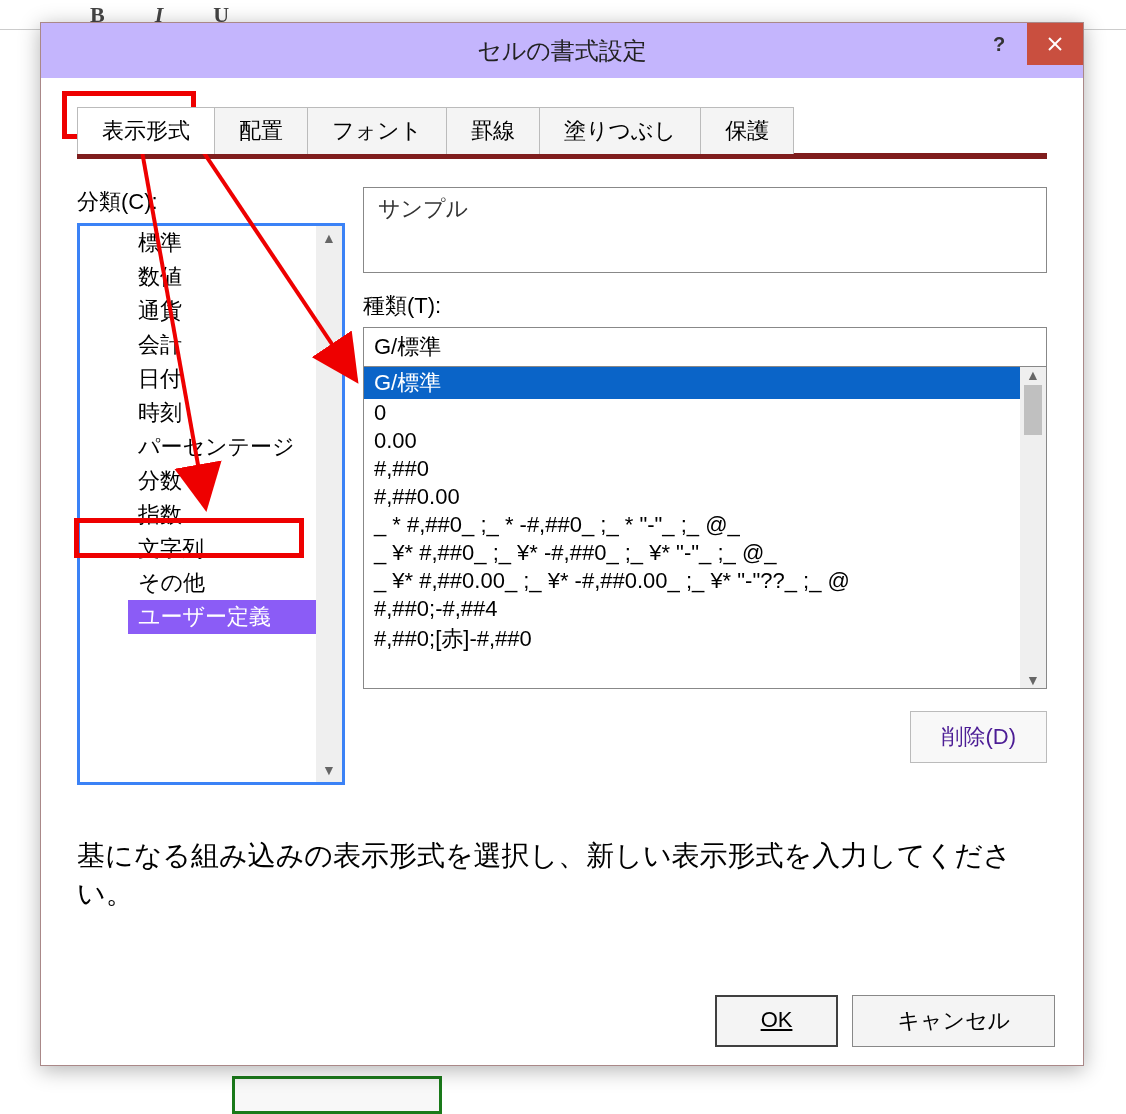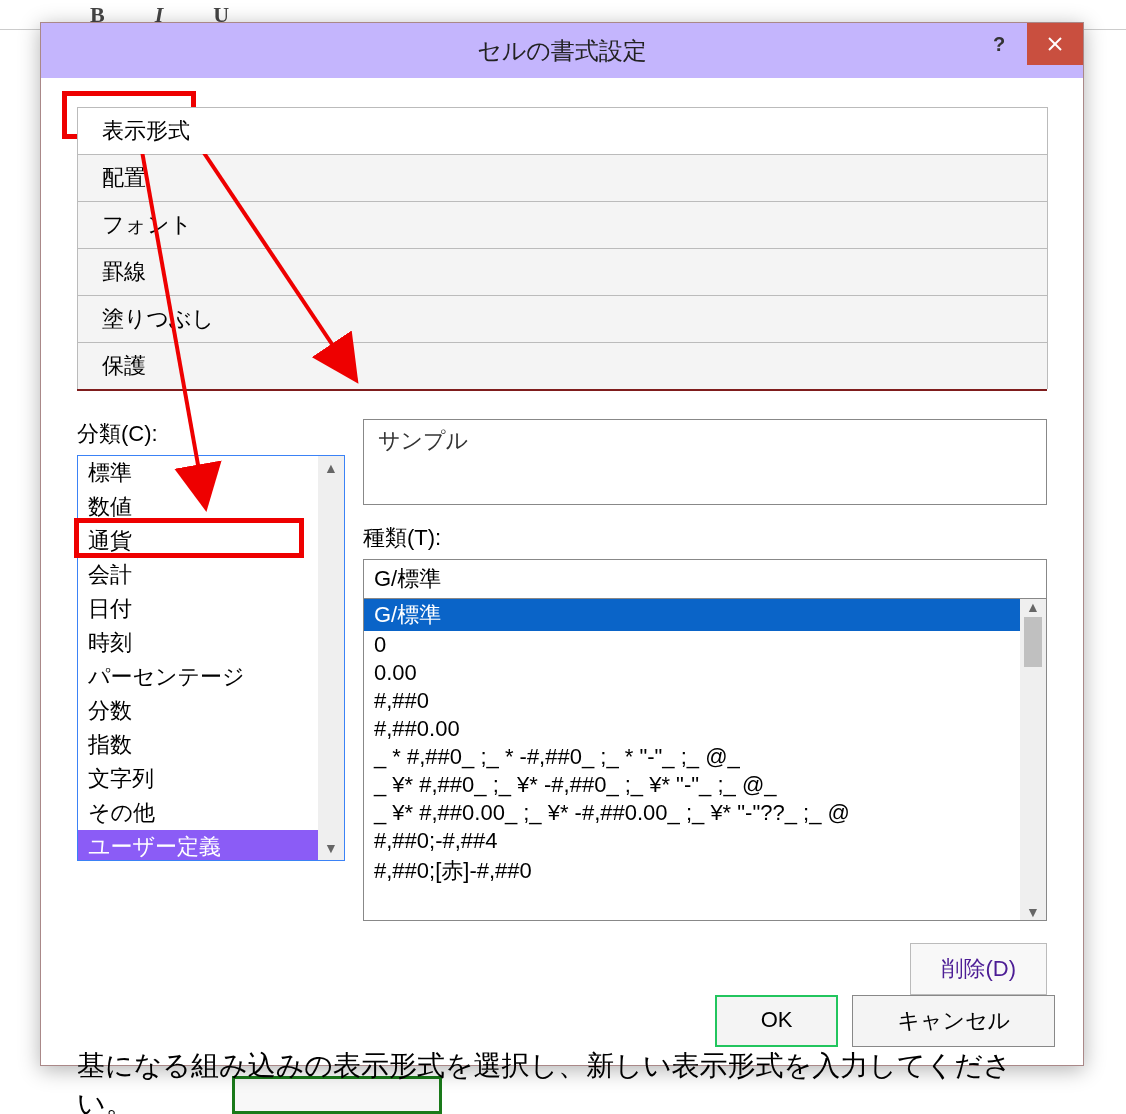--- a/index.html
+++ b/index.html
@@ -76,23 +76,22 @@
       background: #c94f3f;
       display: flex; align-items: center; justify-content: center;
       cursor: pointer;
     }
     .close-btn svg { stroke: #fff; stroke-width: 2; }
     .dialog-body {
       padding: 28px 36px 18px 36px;
     }
     .tabs {
       display: flex;
-      border-bottom: 3px solid #7f1d1d;
+      border-bottom: 6px solid #7f1d1d;
       margin-bottom: 0;
-      flex-direction: column;
     }
     .tab {
       padding: 8px 24px;
       font-size: 22px;
       border: 1px solid #bbb;
       border-bottom: none;
       background: #f4f4f4;
       cursor: pointer;
       position: relative;
       top: 1px;
@@ -107,25 +106,26 @@
       margin-top: 28px;
       gap: 18px;
     }
     .left-col { width: 268px; }
     .right-col { flex: 1; }
     .label {
       font-size: 22px;
       margin-bottom: 6px;
     }
     .category-list {
-      border: 1px solid #3b82f6;
-      height: 406px;
+      border: 3px solid #3b82f6;
+      height: 562px;
       overflow: hidden;
       position: relative;
       background:#fff;
+      padding-left:48px;
     }
     .cat-scroll { position:absolute; right:0; top:0; bottom:0; width:26px; background:#efefef; display:flex; flex-direction:column; align-items:center; justify-content:space-between; padding:4px 0;}
     .cat-scroll .arr { font-size:14px; color:#666;}
     .category-item {
       padding: 2px 10px;
       font-size: 22px;
       cursor: pointer;
     }
     .category-item.selected {
       background: #8b5cf6;
@@ -197,21 +197,21 @@
       display: flex;
       gap: 14px;
     }
     .btn {
       border: 1px solid #888;
       padding: 10px 44px;
       font-size: 22px;
       background: #f4f4f4;
       cursor: pointer;
     }
-    .btn.ok { border: 2px solid #22c55e; }
+    .btn.ok { border: 2px solid #404040; text-decoration: underline; }
     .annot-overlay { position:absolute; inset:0; pointer-events:none; }
     .red-box {
       position: absolute;
       border: 5px solid #e00;
     }
   </style>
 </head>
 <body>
 
 <div class="ribbon-bg">

